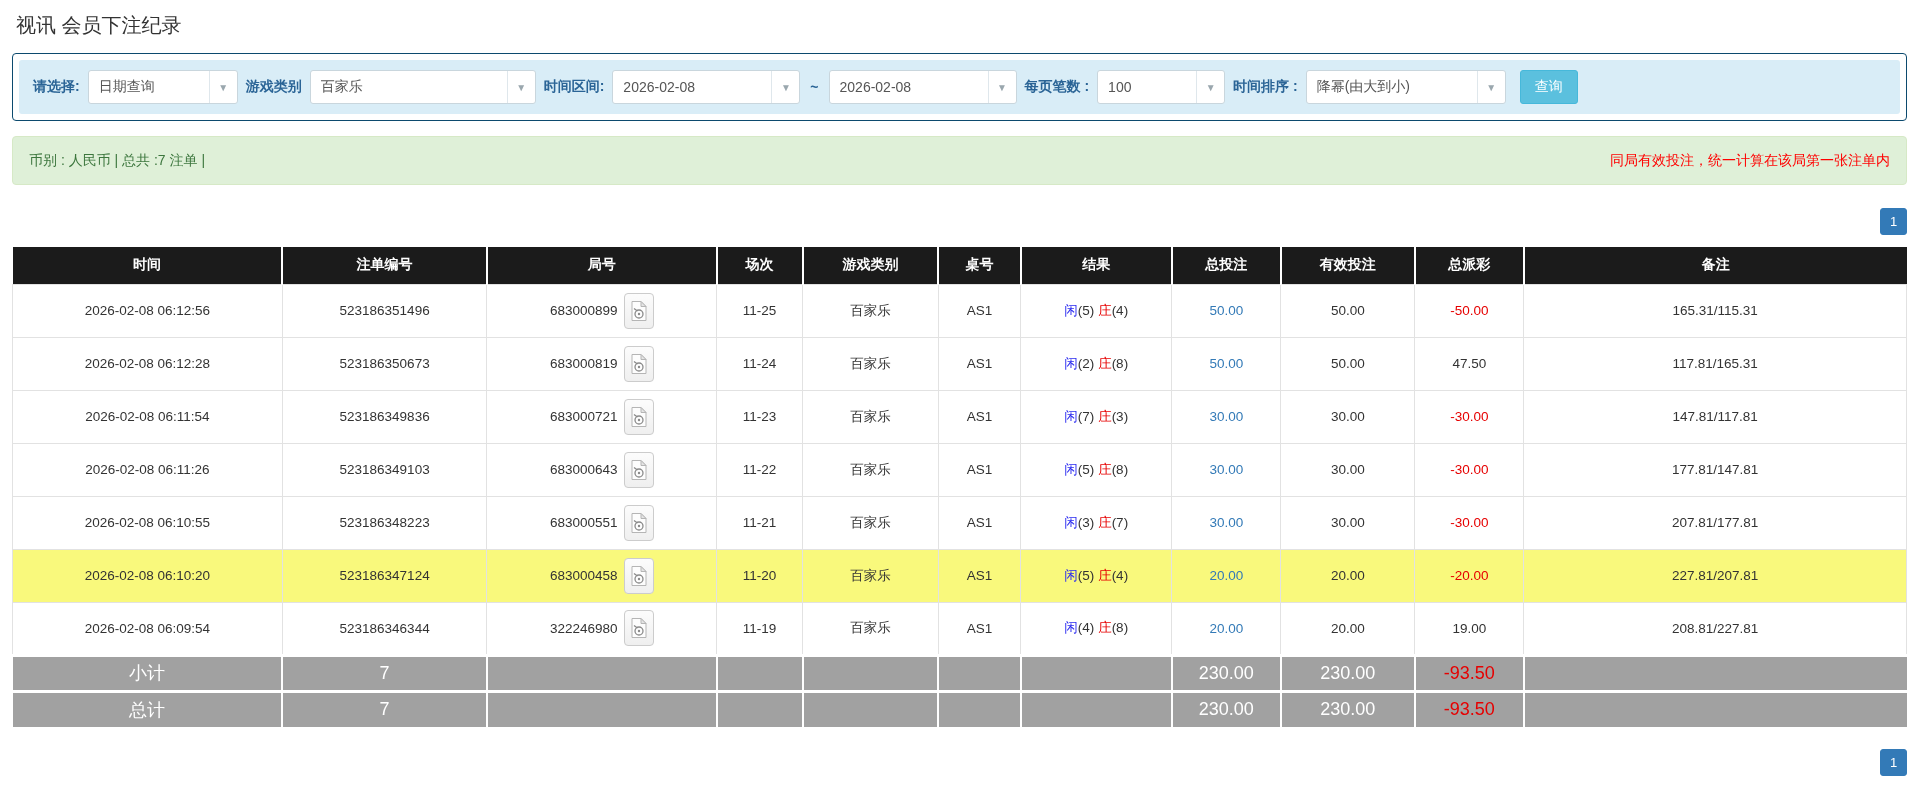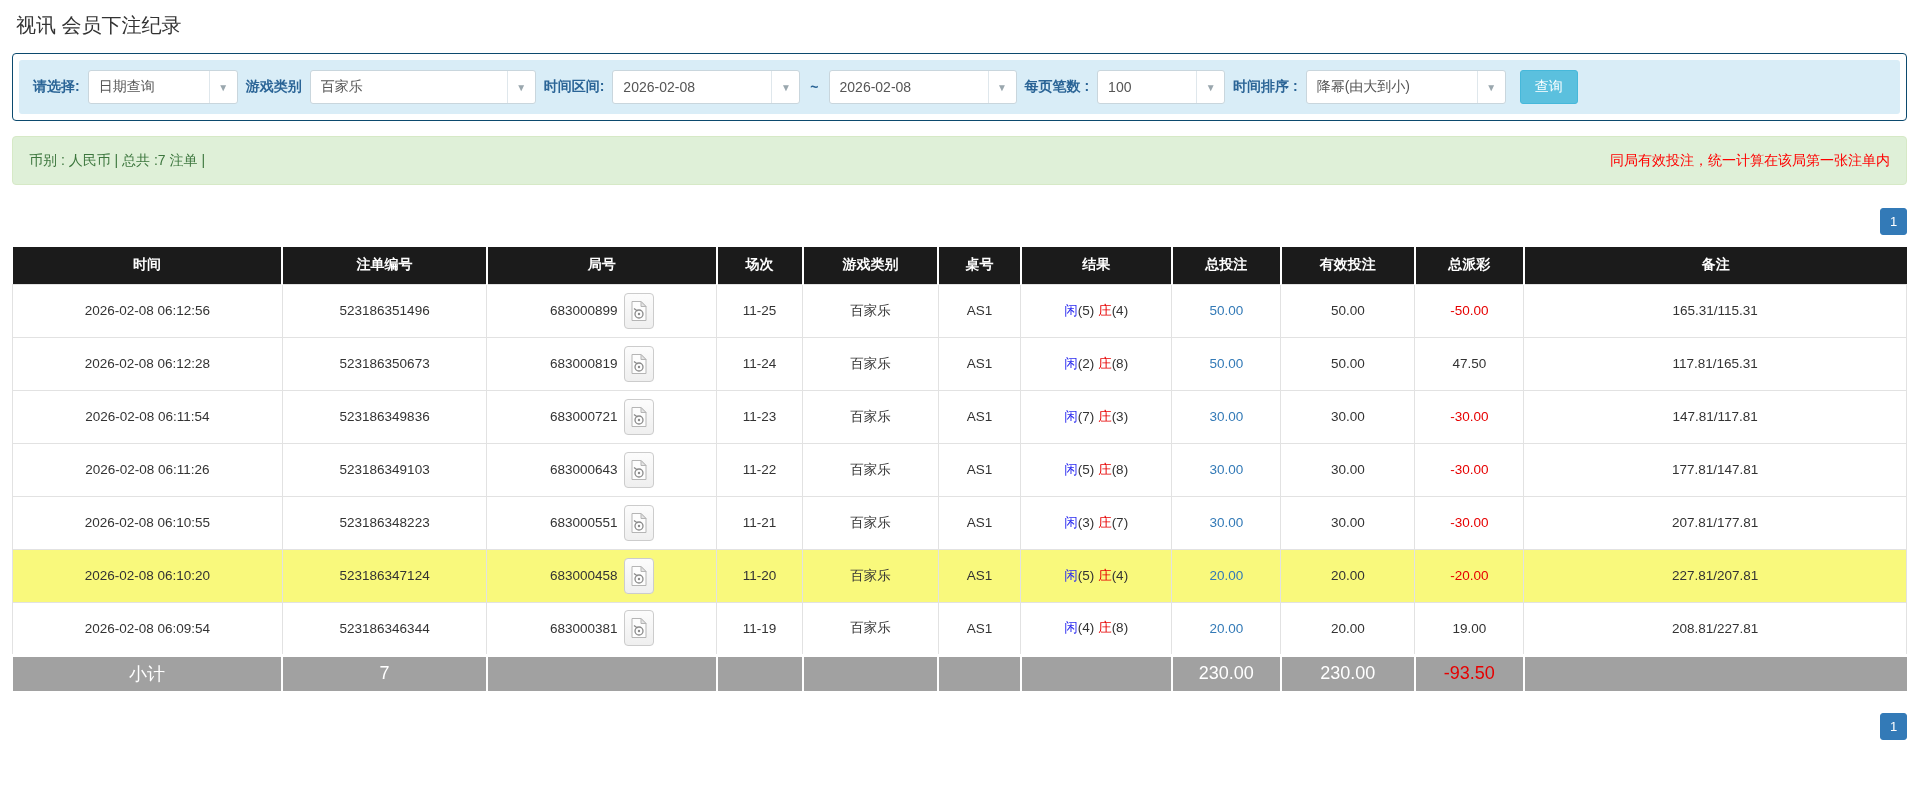--- a/index.html
+++ b/index.html
@@ -312,21 +312,21 @@
     <td><a class="bet-link">20.00</a></td>
     <td>20.00</td>
     <td class="auto-sign neg">-20.00</td>
     <td>227.81/207.81</td>
   </tr>
         <tr>
     <td>2026-02-08 06:09:54</td>
     <td>523186346344</td>
     <td>
       <span class="round-cell-inner">
-        <span>683000381</span>
+        <span>322246980</span>
         <span class="video-btn">
           <svg width="18" height="22" viewBox="0 0 18 22">
             <path d="M2 1.5 h9 l5 5 v14 h-14 z" fill="#fdfdfd" stroke="#b5b5b5" stroke-width="1"></path>
             <path d="M11 1.5 l5 5 h-5 z" fill="#e4e4e4" stroke="#b5b5b5" stroke-width="1"></path>
             <circle cx="9" cy="14" r="4" fill="none" stroke="#8a8a8a" stroke-width="1.3"></circle>
             <circle cx="9" cy="14" r="1.2" fill="#8a8a8a"></circle>
             <path d="M4 8.5 l3.5 2.5" stroke="#8a8a8a" stroke-width="1.3"></path>
           </svg>
         </span>
       </span>
@@ -340,20 +340,33 @@
     </td>
     <td><a class="bet-link">20.00</a></td>
     <td>20.00</td>
     <td class="auto-sign">19.00</td>
     <td>208.81/227.81</td>
   </tr>
       </tbody>
     <tfoot>
       <tr>
         <td>小计</td>
+        <td>7</td>
+        <td></td>
+          <td></td>
+          <td></td>
+          <td></td>
+          <td></td>
+        <td>230.00</td>
+        <td>230.00</td>
+        <td class="auto-sign neg">-93.50</td>
+        <td></td>
+      </tr>
+      <tr>
+        <td>总计</td>
         <td>7</td>
         <td></td>
           <td></td>
           <td></td>
           <td></td>
           <td></td>
         <td>230.00</td>
         <td>230.00</td>
         <td class="auto-sign neg">-93.50</td>
         <td></td>

